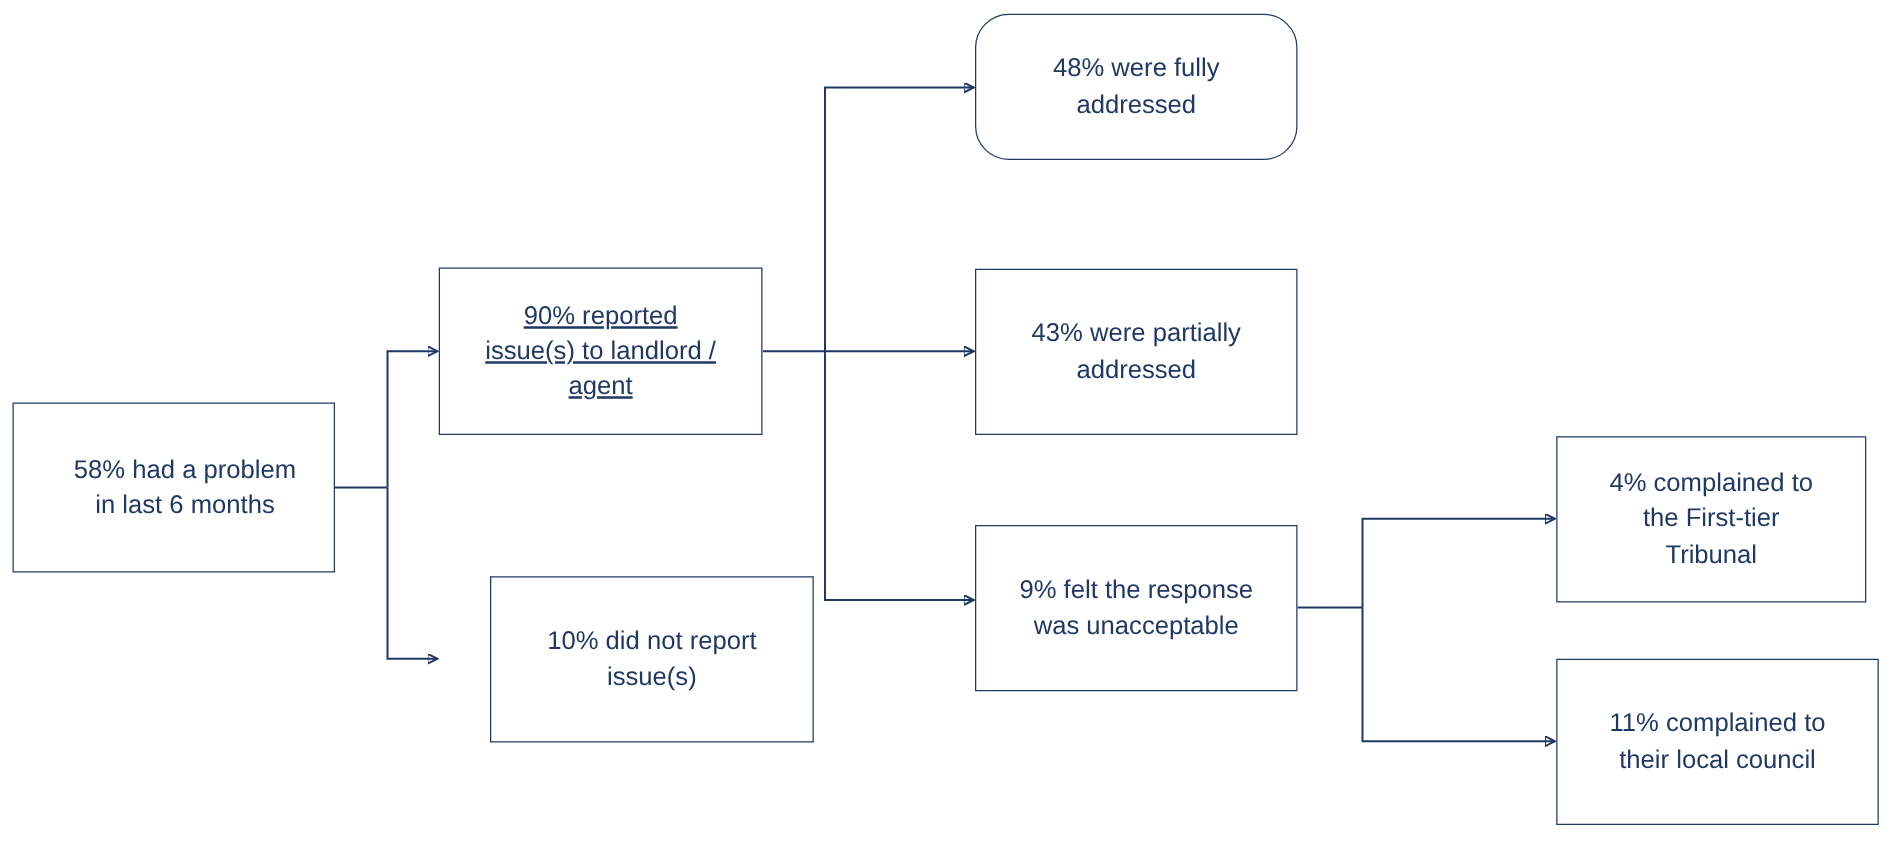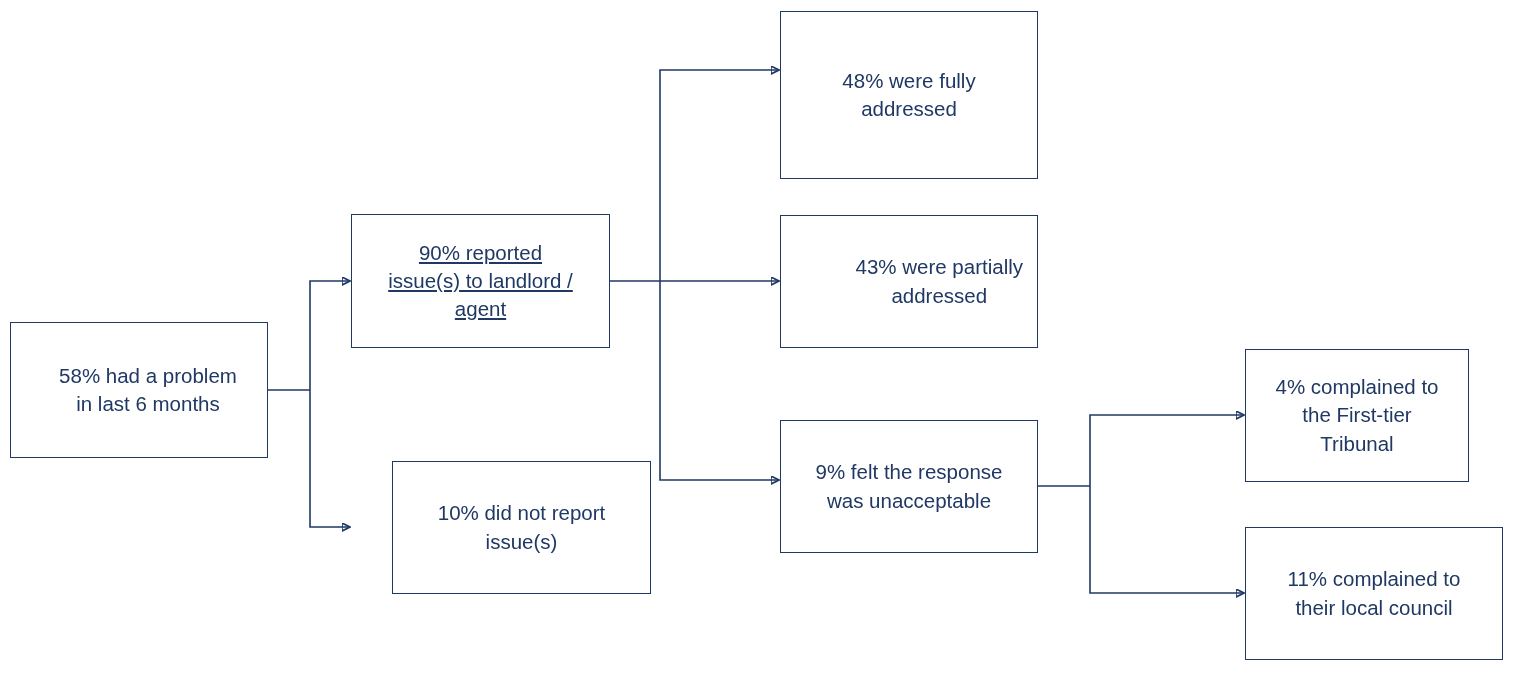--- a/index.html
+++ b/index.html
@@ -72,36 +72,36 @@
     <span class="node-label">90% reported
 issue(s) to landlord /
 agent</span>
   </div>
 
   <div class="node" style="left:351px; top:461px; width:259px; height:133px;margin-left:41px;">
     <span class="node-label">10% did not report
 issue(s)</span>
   </div>
 
-  <div class="node" style="left:780px; top:11px;  width:258px; height:168px;">
+  <div class="node" style="left:780px; top:11px;  width:258px; height:117px;border-radius:27px;">
     <span class="node-label">48% were fully
 addressed</span>
   </div>
 
-  <div class="node" style="left:780px; top:215px; width:258px; height:133px;justify-content:flex-end;">
+  <div class="node" style="left:780px; top:215px; width:258px; height:133px;">
     <span class="node-label">43% were partially
 addressed</span>
   </div>
 
   <div class="node" style="left:780px; top:420px; width:258px; height:133px;">
     <span class="node-label">9% felt the response
 was unacceptable</span>
   </div>
 
-  <div class="node" style="left:1245px; top:349px; width:224px; height:133px;">
+  <div class="node" style="left:1245px; top:349px; width:248px; height:133px;">
     <span class="node-label">4% complained to
 the First-tier
 Tribunal</span>
   </div>
 
   <div class="node" style="left:1245px; top:527px; width:258px; height:133px;">
     <span class="node-label">11% complained to
 their local council</span>
   </div>
 

